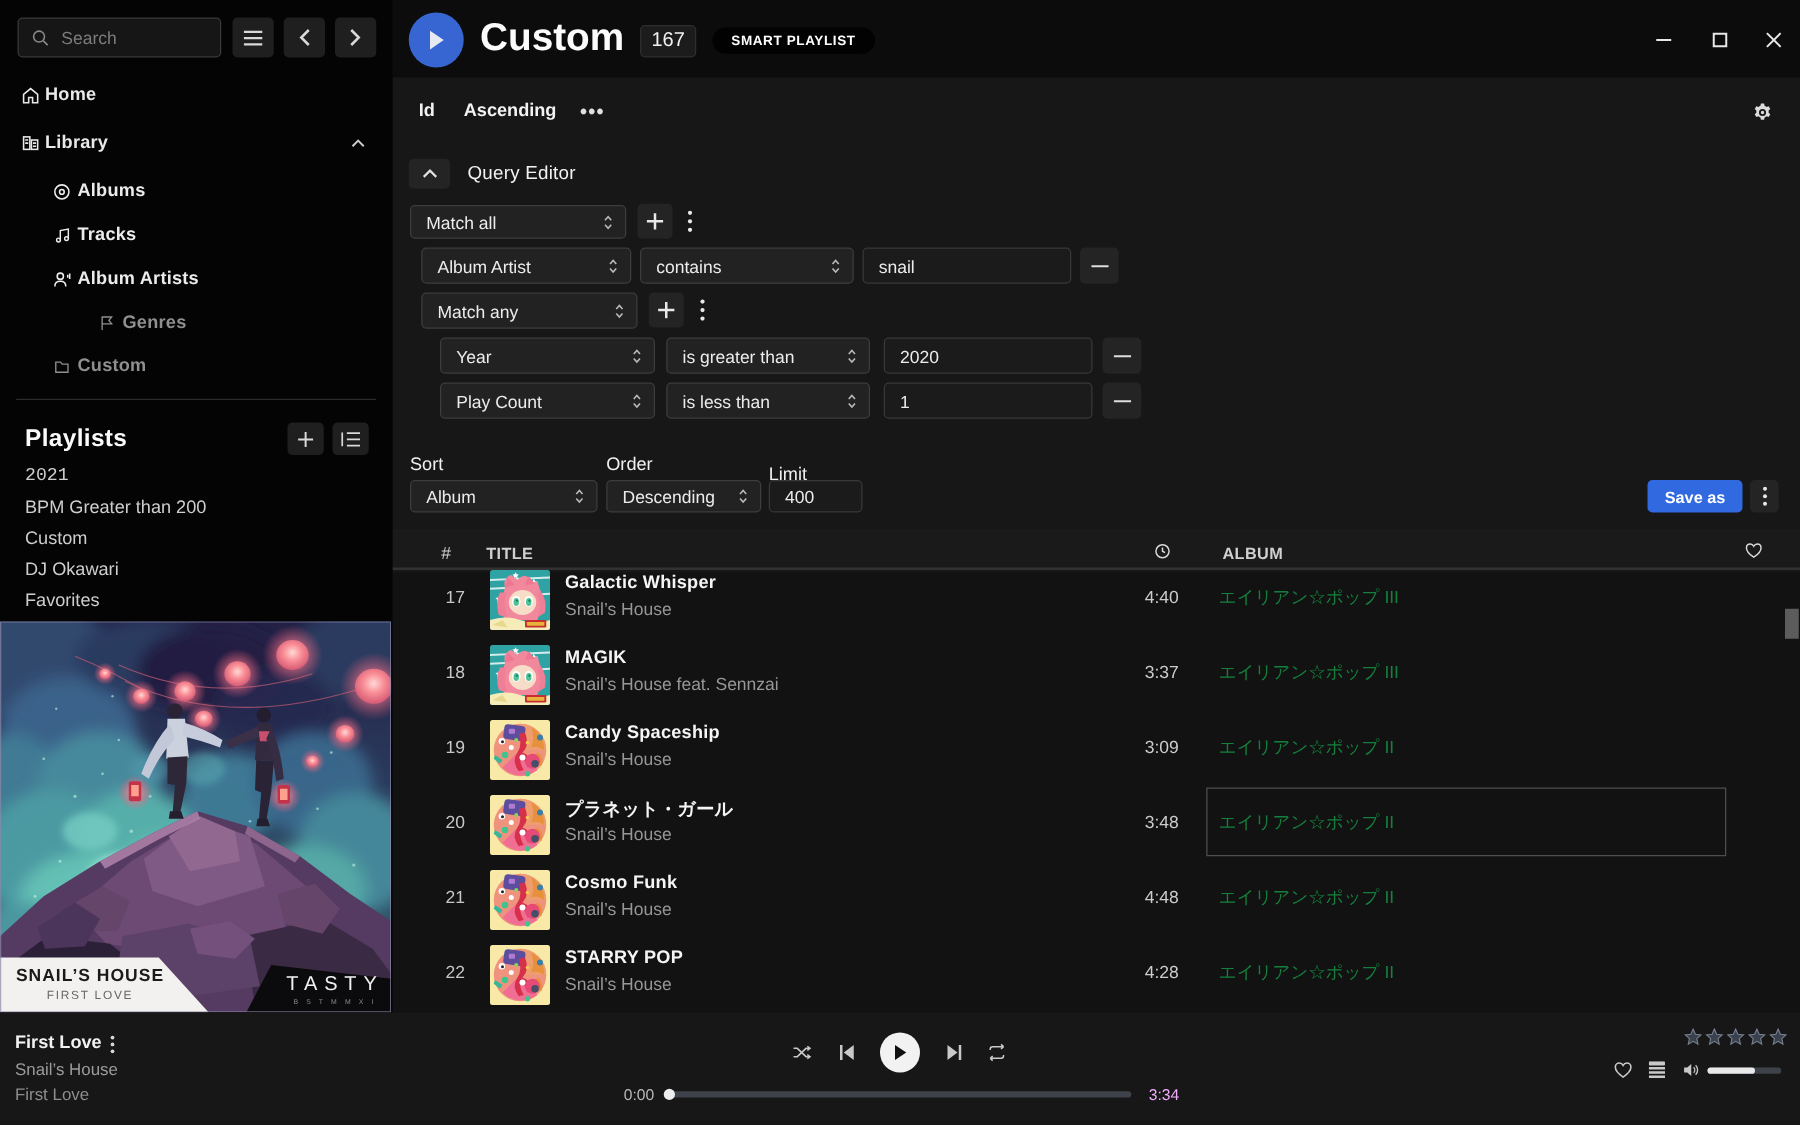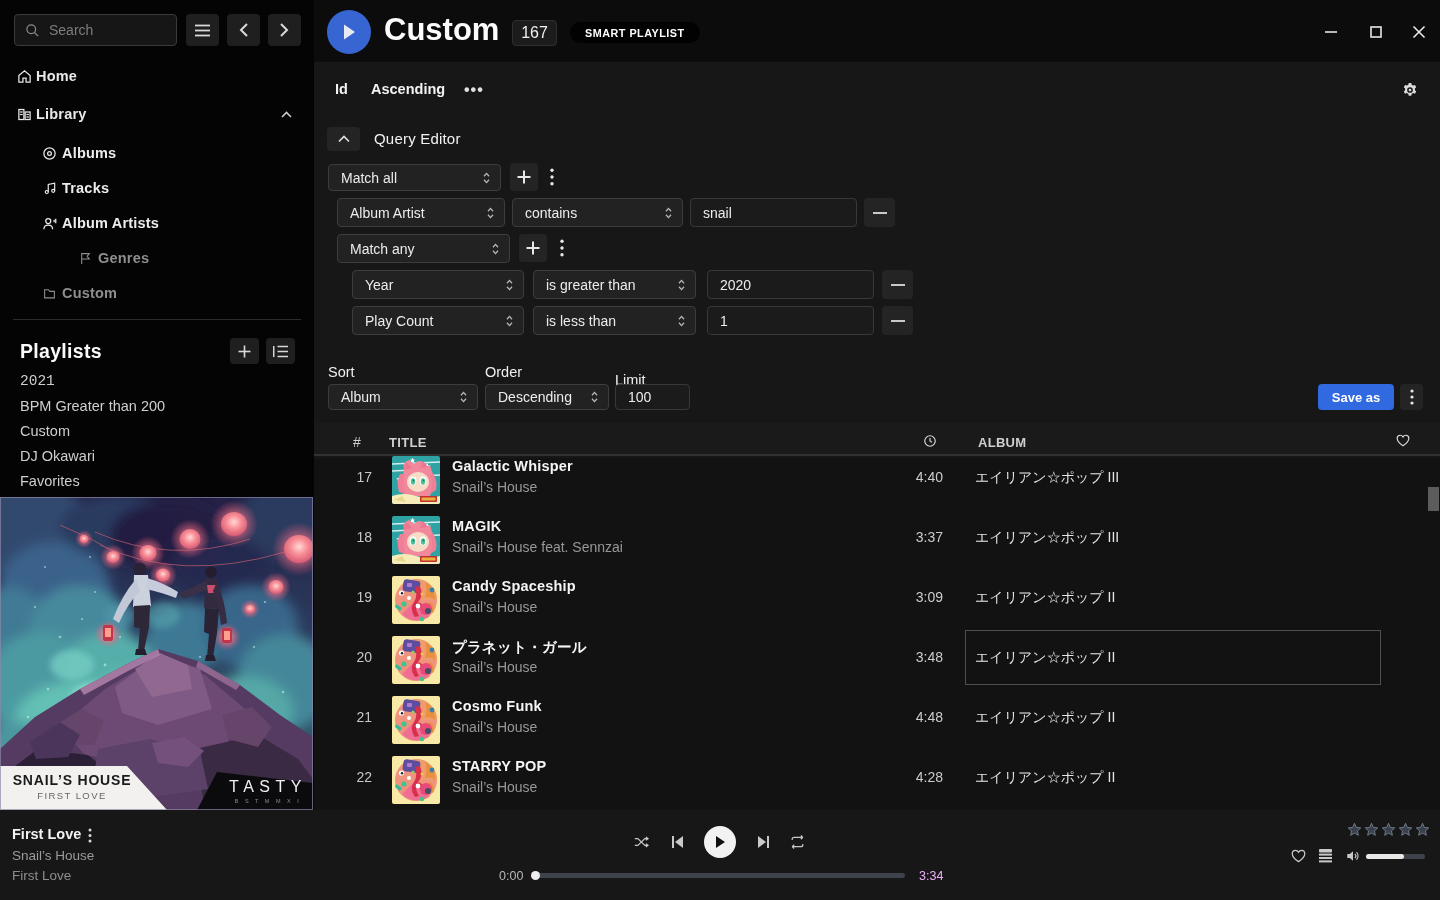--- a/index.html
+++ b/index.html
@@ -59,21 +59,21 @@
   color:#ffffff; font-size:13px; font-weight:700; display:flex; align-items:center; justify-content:center; }
 
 
 #listhead { left:0; top:423px; width:1126px; height:33px; background:#1a1a1a; border-bottom:2px solid #323232; color:#d0d0d0; }
 #list { left:0; top:458px; width:1126px; height:352px; background:#121212; }
 .rownum { position:absolute; width:30px; text-align:right; color:#c7c7c7; font-size:14px; }
 .thumb { position:absolute; left:78px; width:48px; height:48px; border-radius:2px; overflow:hidden; }
 .ttitle { position:absolute; left:138px; color:#f5f5f5; font-size:14.5px; font-weight:700; letter-spacing:0.2px; }
 .tartist { position:absolute; left:138px; color:#979797; font-size:14px; }
 .tdur { position:absolute; width:40px; text-align:right; color:#cccccc; font-size:14px; }
-.talbum { position:absolute; left:661px; color:#e5e5e5; font-size:14px; }
+.talbum { position:absolute; left:661px; color:#15803d; font-size:14px; }
 
 
 #bottombar { left:0; top:810px; width:1440px; height:90px; background:#171717; z-index:6; }
 </style>
 </head>
 <body>
 <div id="app">
 
 <div id="sidebar" class="abs">
   <div class="search-box abs">
@@ -536,21 +536,21 @@
         <span class="t">Descending</span>
     <span class="chev">
           <svg width="7" height="12" viewBox="0 0 7 12" fill="none" stroke="#b9b9b9" stroke-width="1.3">
             <path d="M1 4.2 L3.5 1.4 L6 4.2"></path>
             <path d="M1 7.8 L3.5 10.6 L6 7.8"></path>
           </svg>
         </span>
       </div>
   <div class="lbl abs" style="left:301px; top:372px;">Limit</div>
   <div class="inp abs" style="left:301px; top:384px; width:75px; height:26px;">
-        <span class="t">100</span>
+        <span class="t">400</span>
       </div>
   <div id="saveas" class="abs">Save as</div>
   <div class="mini abs" style="left:1086px; top:384px; width:23px; height:26px;">
         <svg width="4" height="16" viewBox="0 0 4 16" fill="#e8e8e8">
           <circle cx="2" cy="2" r="1.6"></circle>
           <circle cx="2" cy="8" r="1.6"></circle>
           <circle cx="2" cy="14" r="1.6"></circle>
         </svg>
       </div>
 

